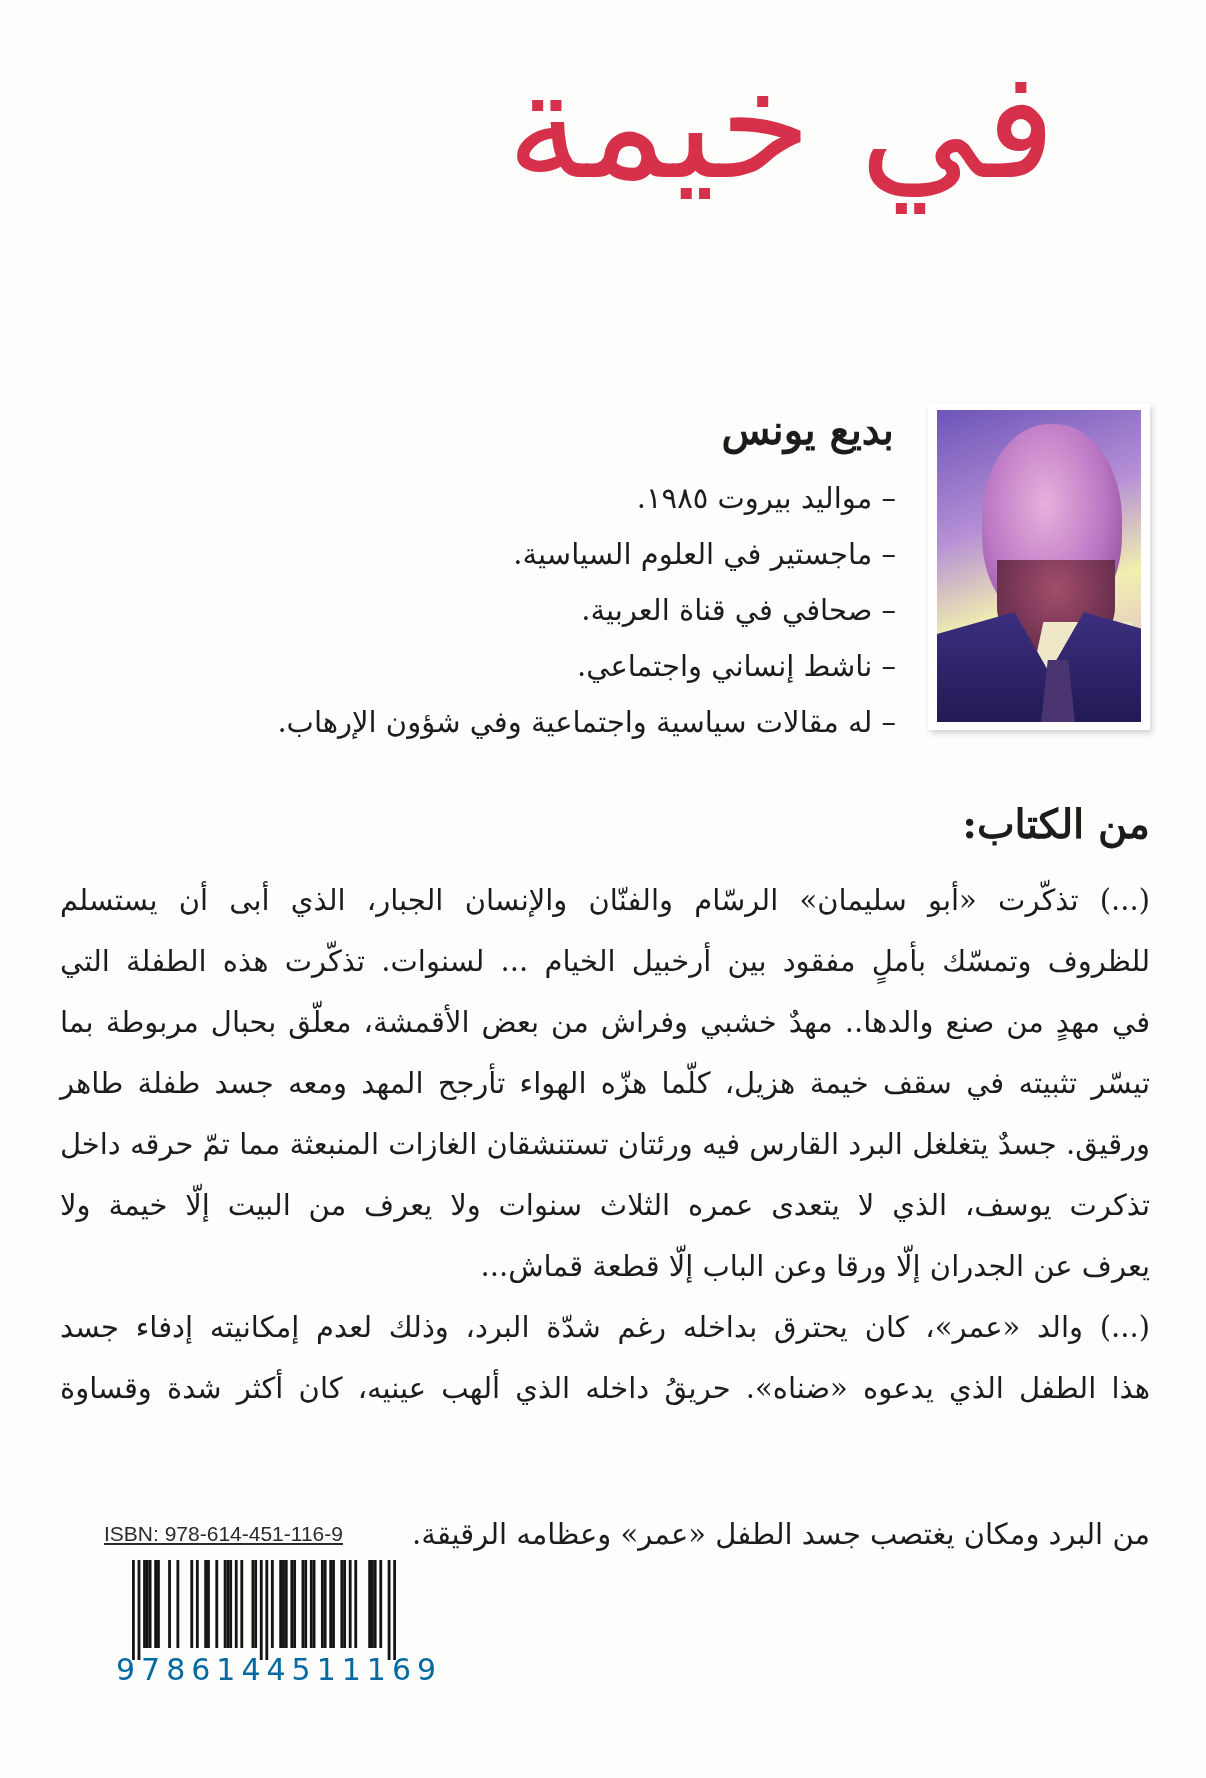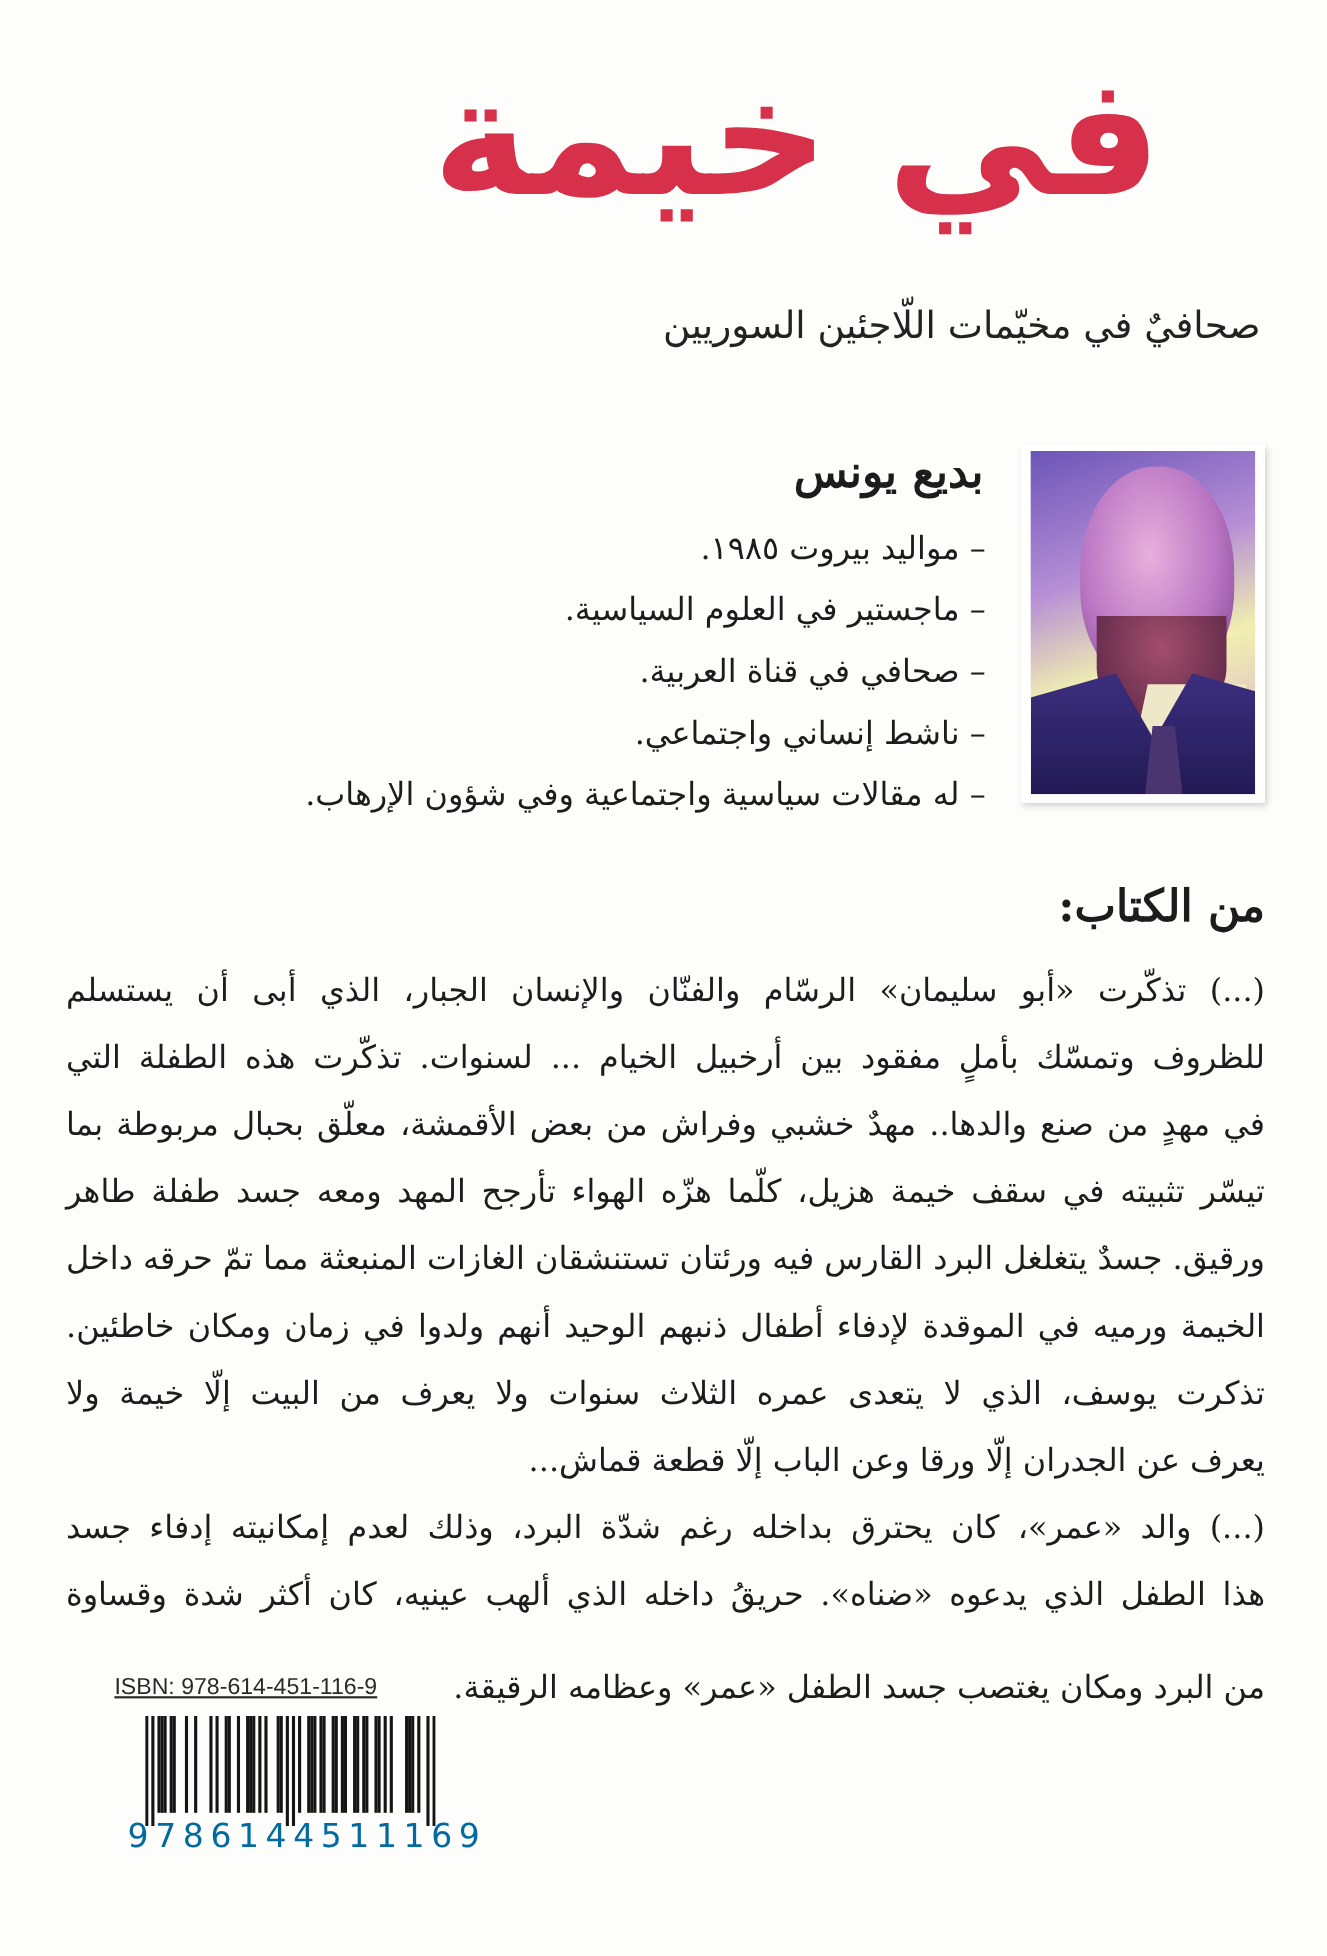--- a/index.html
+++ b/index.html
@@ -7,21 +7,21 @@
     width: 1206px; height: 1778px;
     background: #fdfdfb;
     position: relative; overflow: hidden;
     font-family: "DejaVu Serif", "Liberation Serif", serif;
     color: #1c1c1c;
   }
   .page { position: absolute; inset: 0; }
   .title {
     position: absolute; right: 150px; top: 50px;
     font-family: "DejaVu Sans", sans-serif;
-    font-size: 150px; font-weight: bold; line-height: 1;
+    font-size: 150px; font-weight: normal; line-height: 1;
     color: #d6304a; direction: rtl; letter-spacing: -4px;
   }
   .subtitle {
     position: absolute; right: 60px; top: 276px;
     font-family: "DejaVu Sans", sans-serif;
     font-size: 34px; direction: rtl; color: #222;
   }
   .photo-frame {
     position: absolute; left: 928px; top: 404px;
     width: 222px; height: 326px; background: #fff;
@@ -90,21 +90,20 @@
     position: absolute; right: 56px; top: 1504px;
     direction: rtl; font-size: 29px; line-height: 61px; white-space: nowrap;
   }
 </style>
 </head>
 <body>
 
 <div class="page">
 
   <div class="title">في خيمة</div>
-  <div class="subtitle">صحافيٌ في مخيّمات اللّاجئين السوريين</div>
 
   <div class="photo-frame">
     <div class="photo">
       <div class="head"></div>
       <div class="beard"></div>
       <div class="collar"></div>
       <div class="suit"></div>
       <div class="tie"></div>
     </div>
   </div>
@@ -120,21 +119,20 @@
   </ul>
 
   <div class="excerpt-heading">من الكتاب:</div>
 
   <div class="excerpt">
     <div class="line">(...) تذكّرت «أبو سليمان» الرسّام والفنّان والإنسان الجبار، الذي أبى أن يستسلم</div>
     <div class="line">للظروف وتمسّك بأملٍ مفقود بين أرخبيل الخيام ... لسنوات. تذكّرت هذه الطفلة التي</div>
     <div class="line">في مهدٍ من صنع والدها.. مهدٌ خشبي وفراش من بعض الأقمشة، معلّق بحبال مربوطة بما</div>
     <div class="line">تيسّر تثبيته في سقف خيمة هزيل، كلّما هزّه الهواء تأرجح المهد ومعه جسد طفلة طاهر</div>
     <div class="line">ورقيق. جسدٌ يتغلغل البرد القارس فيه ورئتان تستنشقان الغازات المنبعثة مما تمّ حرقه داخل</div>
-    <div class="line">الخيمة ورميه في الموقدة لإدفاء أطفال ذنبهم الوحيد أنهم ولدوا في زمان ومكان خاطئين.</div>
     <div class="line">تذكرت يوسف، الذي لا يتعدى عمره الثلاث سنوات ولا يعرف من البيت إلّا خيمة ولا</div>
     <div class="line last">يعرف عن الجدران إلّا ورقا وعن الباب إلّا قطعة قماش...</div>
     <div class="line">(...) والد «عمر»، كان يحترق بداخله رغم شدّة البرد، وذلك لعدم إمكانيته إدفاء جسد</div>
     <div class="line">هذا الطفل الذي يدعوه «ضناه». حريقُ داخله الذي ألهب عينيه، كان أكثر شدة وقساوة</div>
   </div>
   <div class="excerpt-last">من البرد ومكان يغتصب جسد الطفل «عمر» وعظامه الرقيقة.</div>
 
   <div class="isbn-text">ISBN: 978-614-451-116-9</div>
   <svg class="barcode" viewBox="0 0 264 100" preserveAspectRatio="none">
       <rect x="0.00" y="0" width="2.83" height="100" fill="#151515"></rect>

